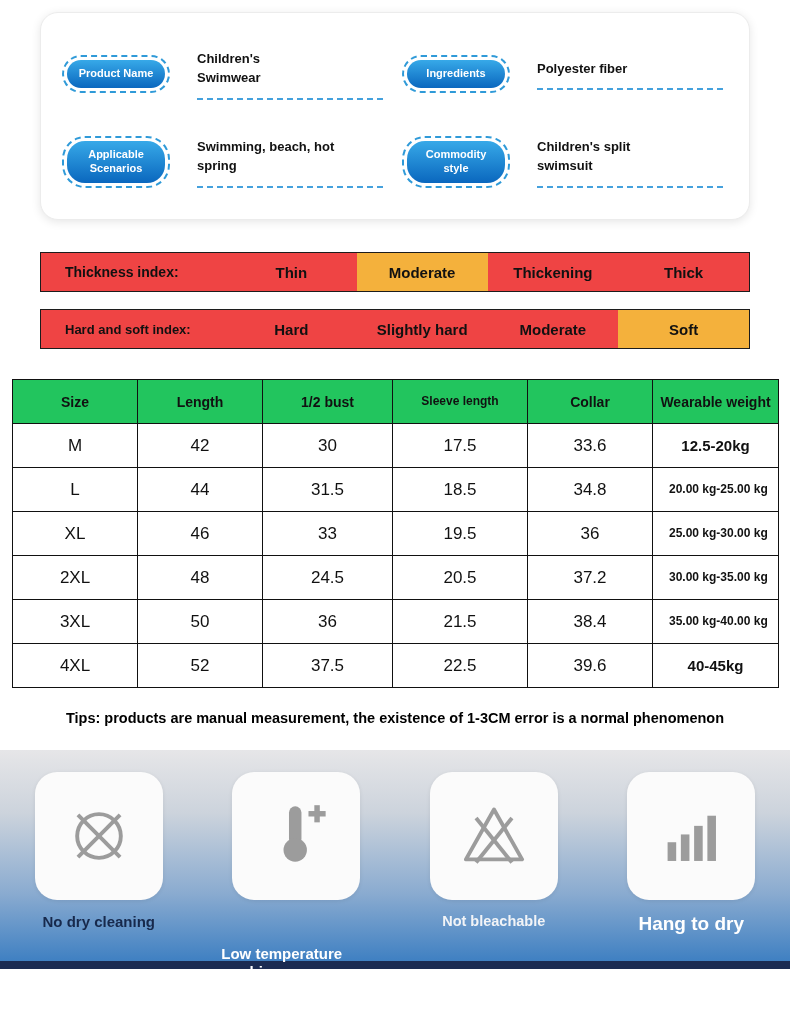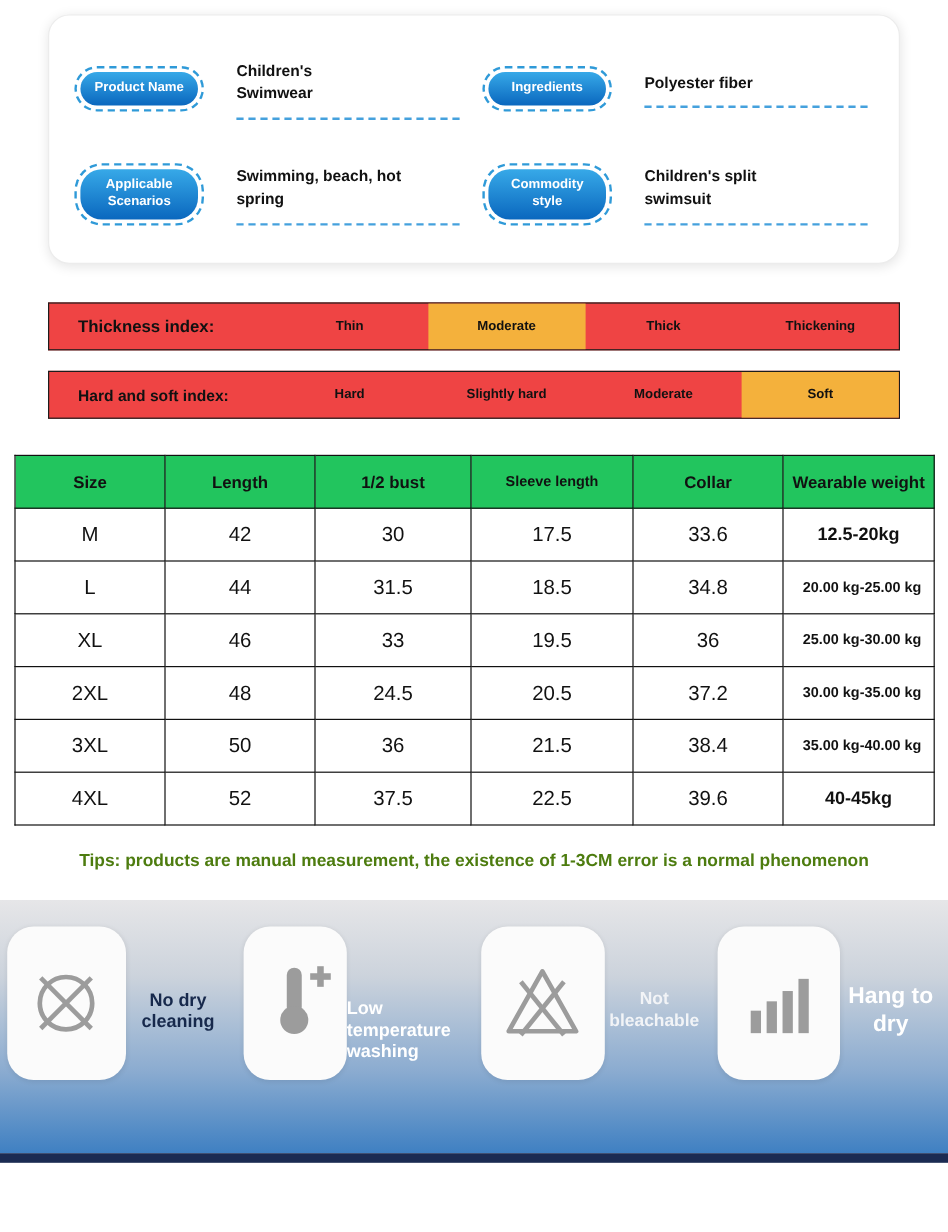--- a/index.html
+++ b/index.html
@@ -70,21 +70,21 @@
     font-weight: bold;
     font-size: 14px;
     color: #111;
   }
   .bar-option {
     flex: 1;
     display: flex;
     align-items: center;
     justify-content: center;
     font-weight: bold;
-    font-size: 11px;
+    font-size: 15px;
     color: #111;
   }
   .bar-option.selected { background: #f4b13c; }
 
   
   table.size-table {
     margin: 30px 12px 0 12px;
     width: 766px;
     border-collapse: collapse;
     table-layout: fixed;
@@ -115,37 +115,37 @@
     padding-left: 16px;
     line-height: 1.3;
   }
 
   
   .tips {
     margin-top: 22px;
     text-align: center;
     font-weight: bold;
     font-size: 14.5px;
-    color: #4d7c0f;
+    color: #000000;
   }
 
   
   .care {
     margin-top: 24px;
     height: 211px;
     background: linear-gradient(180deg, #e6e6e8 0%, #ccd3dc 30%, #8aabd0 68%, #3f80c2 100%);
     display: flex;
     justify-content: space-around;
     align-items: flex-start;
     padding-top: 22px;
   }
   .care-item {
     width: 186px;
     display: flex;
-    flex-direction: row;
+    flex-direction: column;
     align-items: center;
   }
   .icon-box {
     width: 128px; height: 128px;
     background: #fbfbfb;
     border-radius: 22px;
     display: flex;
     align-items: center;
     justify-content: center;
     box-shadow: 0 1px 4px rgba(0,0,0,0.08);
@@ -183,22 +183,22 @@
     <div class="pill">Commodity style</div>
     <div class="field-value val-narrow"><span>Children's split swimsuit</span></div>
   </div>
 </div>
 
 <div class="bars">
   <div class="bar">
     <div class="bar-label">Thickness index:</div>
     <div class="bar-option">Thin</div>
     <div class="bar-option selected">Moderate</div>
+    <div class="bar-option">Thickening</div>
     <div class="bar-option">Thick</div>
-    <div class="bar-option">Thickening</div>
   </div>
   <div class="bar">
     <div class="bar-label" style="font-size:13px">Hard and soft index:</div>
     <div class="bar-option">Hard</div>
     <div class="bar-option">Slightly hard</div>
     <div class="bar-option">Moderate</div>
     <div class="bar-option selected">Soft</div>
   </div>
 </div>
 

